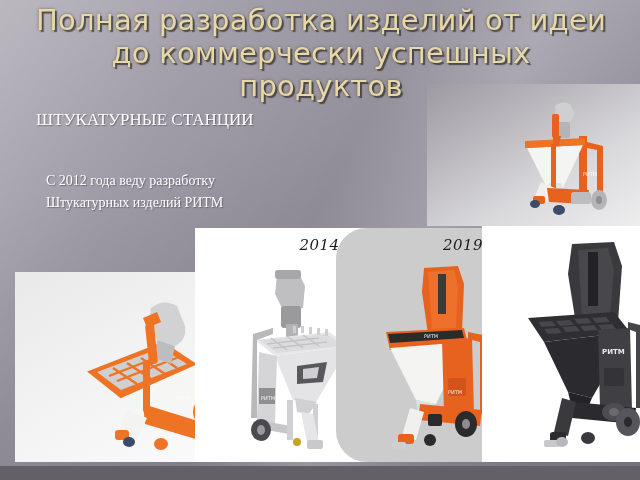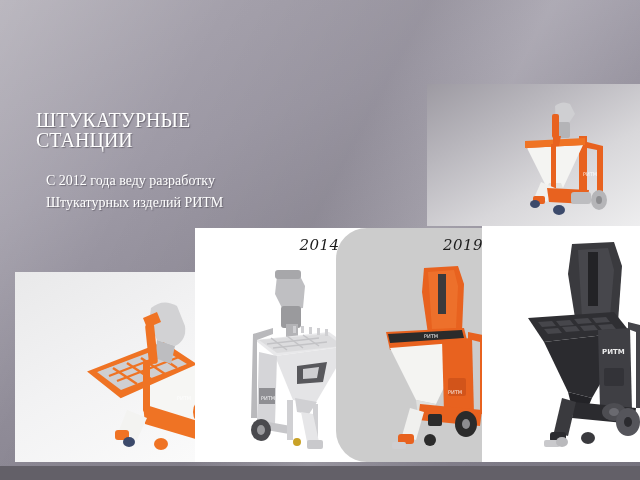--- a/index.html
+++ b/index.html
@@ -26,21 +26,21 @@
     font-size:29px;line-height:33px;font-weight:400;
     color:#e6d8a8;
     text-shadow:2px 2px 1px rgba(40,35,30,.65), 0 0 3px rgba(60,50,30,.55);
     letter-spacing:.2px;
     z-index:6;
   }
   
   .subtitle{
     position:absolute;left:36px;top:110px;width:240px;
     font-family:"Liberation Serif", serif;
-    font-size:20px;line-height:20px;color:#ffffff;
+    font-size:17px;line-height:20px;color:#ffffff;
     text-shadow:1px 1px 1px rgba(60,55,65,.5);
     z-index:6;
   }
   .body-lines{
     position:absolute;left:46px;top:170px;width:270px;
     font-family:Liberation Serif, serif;
     font-size:14px;line-height:22px;color:#ffffff;
     text-shadow:1px 1px 1px rgba(60,55,65,.5);
     z-index:6;
   }
@@ -58,20 +58,21 @@
     font-family:"DejaVu Serif", serif;font-style:italic;
     font-size:15px;color:#1b1b1b;letter-spacing:.5px;
   }
   .mach-svg{display:block;}
 </style>
 </head>
 <body>
 
 <div class="slide">
 
+  <div class="title">Полная разработка изделий от идеи до коммерчески успешных продуктов</div>
 
   <div class="subtitle">ШТУКАТУРНЫЕ СТАНЦИИ</div>
 
   <div class="body-lines">
     <div>С 2012 года веду разработку</div>
     <div>Штукатурных изделий РИТМ</div>
   </div>
 
   <div class="panel p-topright">
     <svg class="mach-svg" width="186" height="142" viewBox="0 0 186 142">

